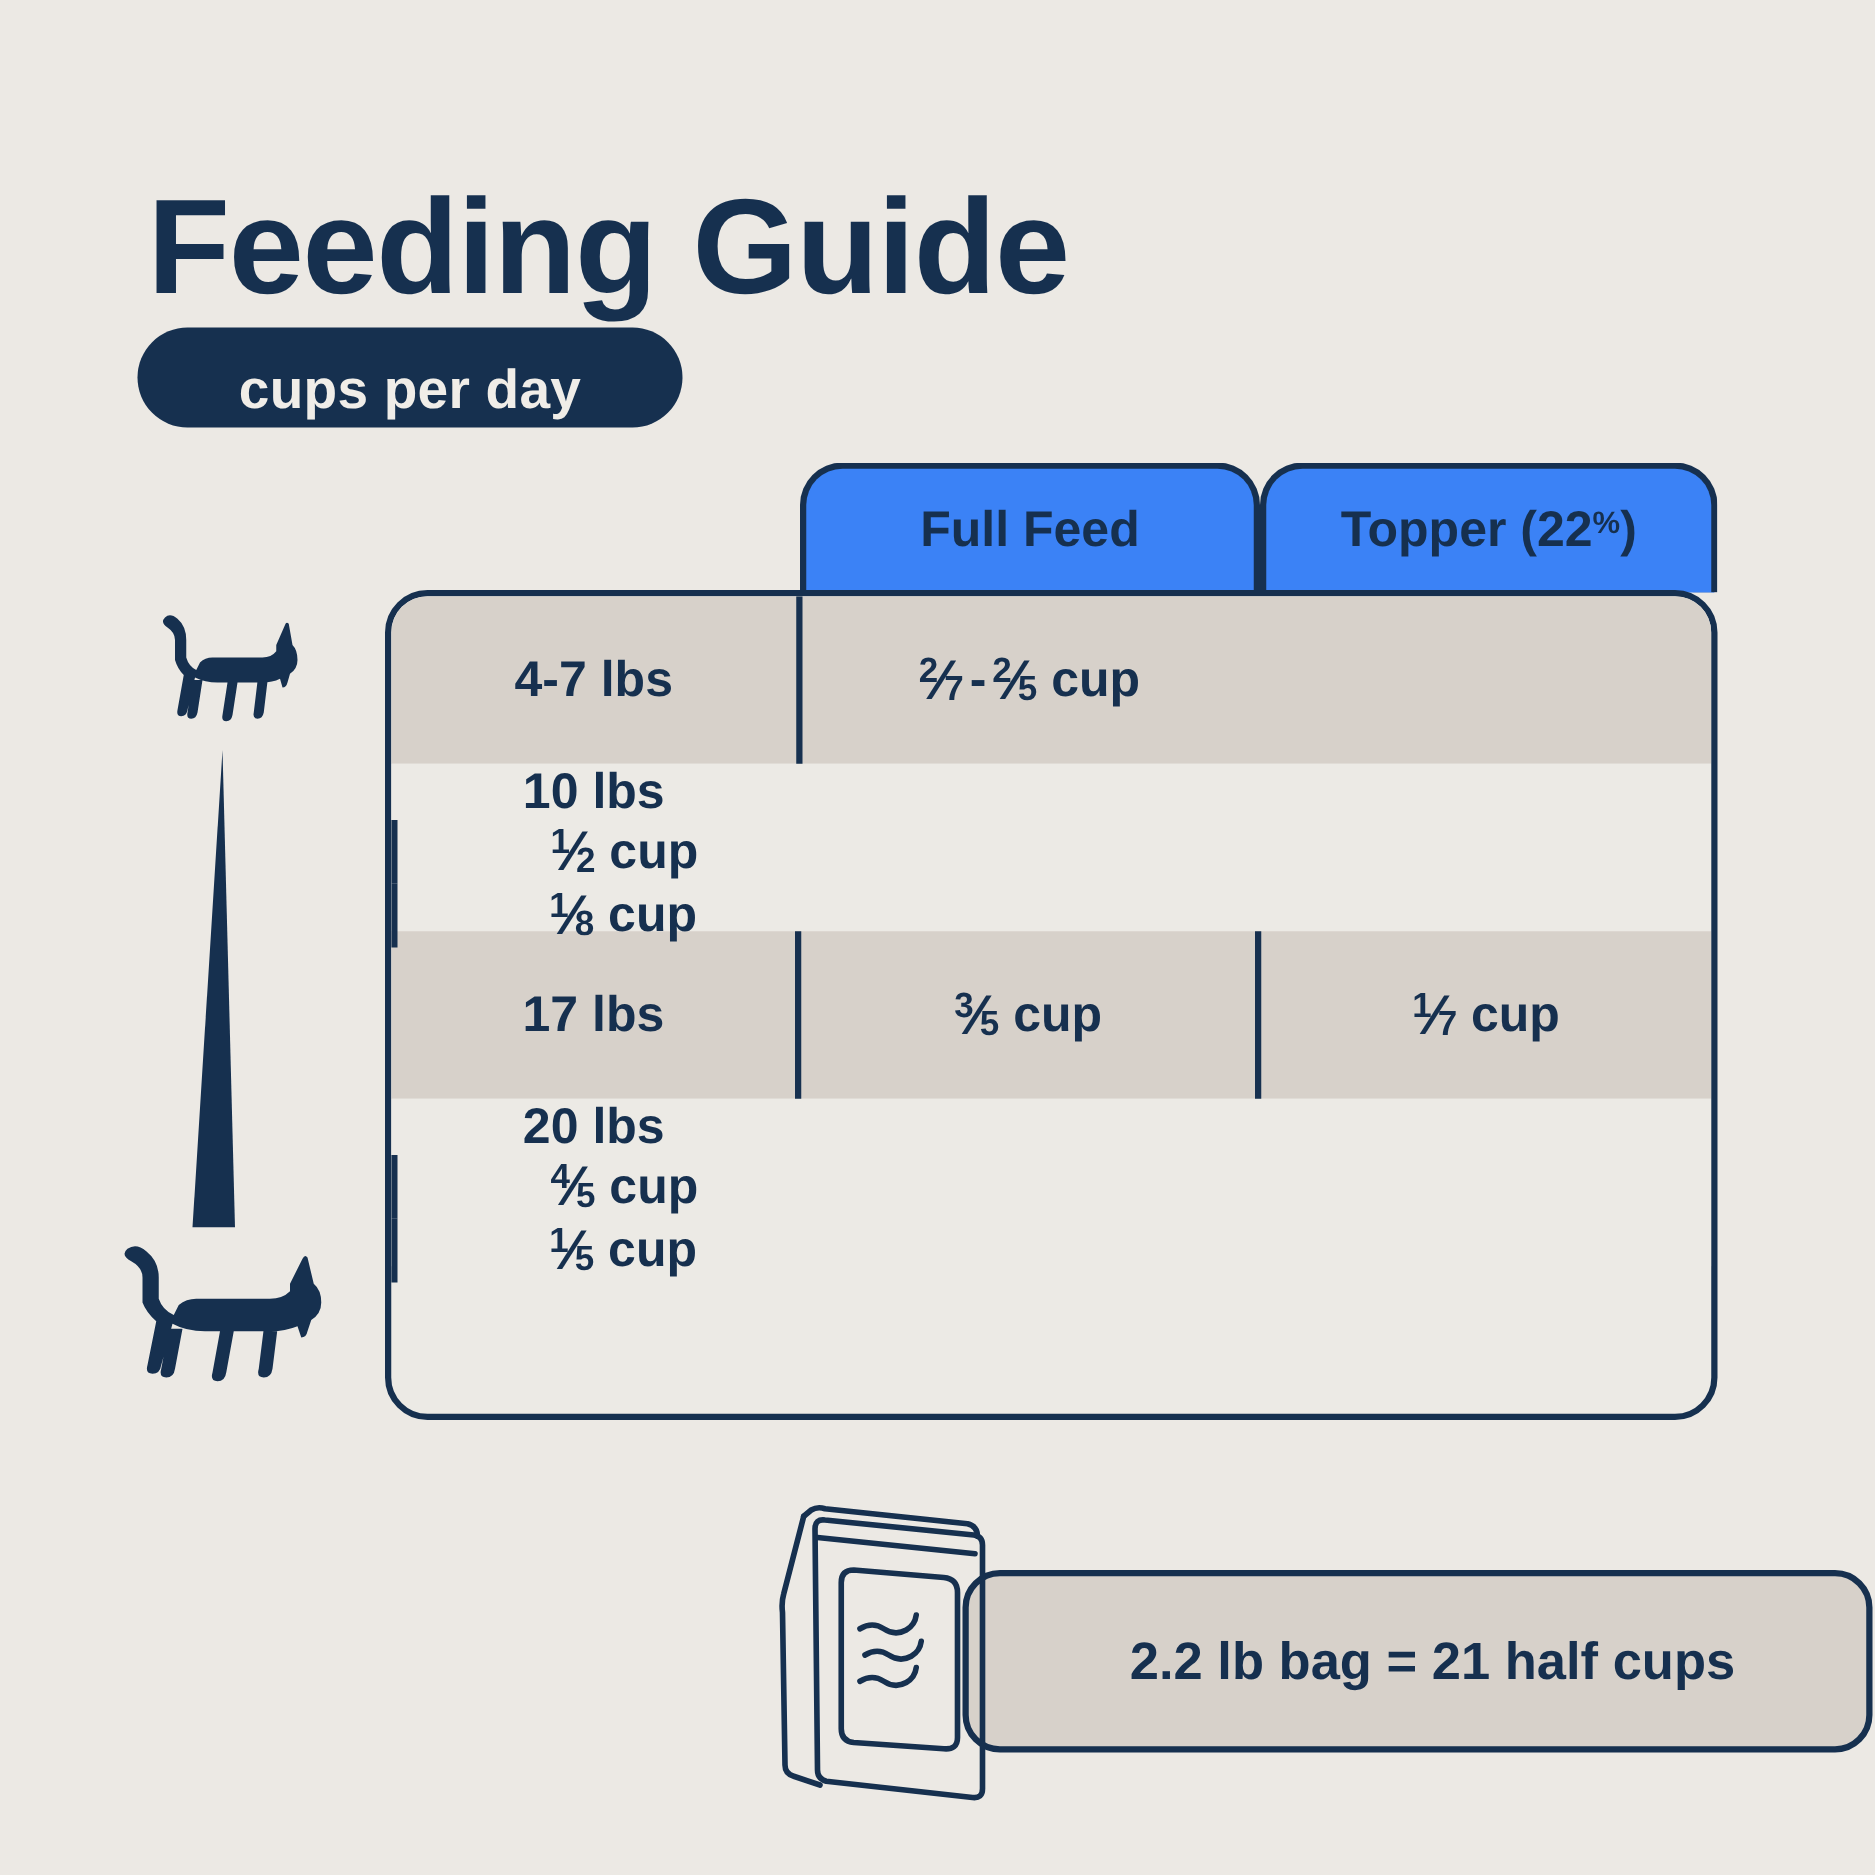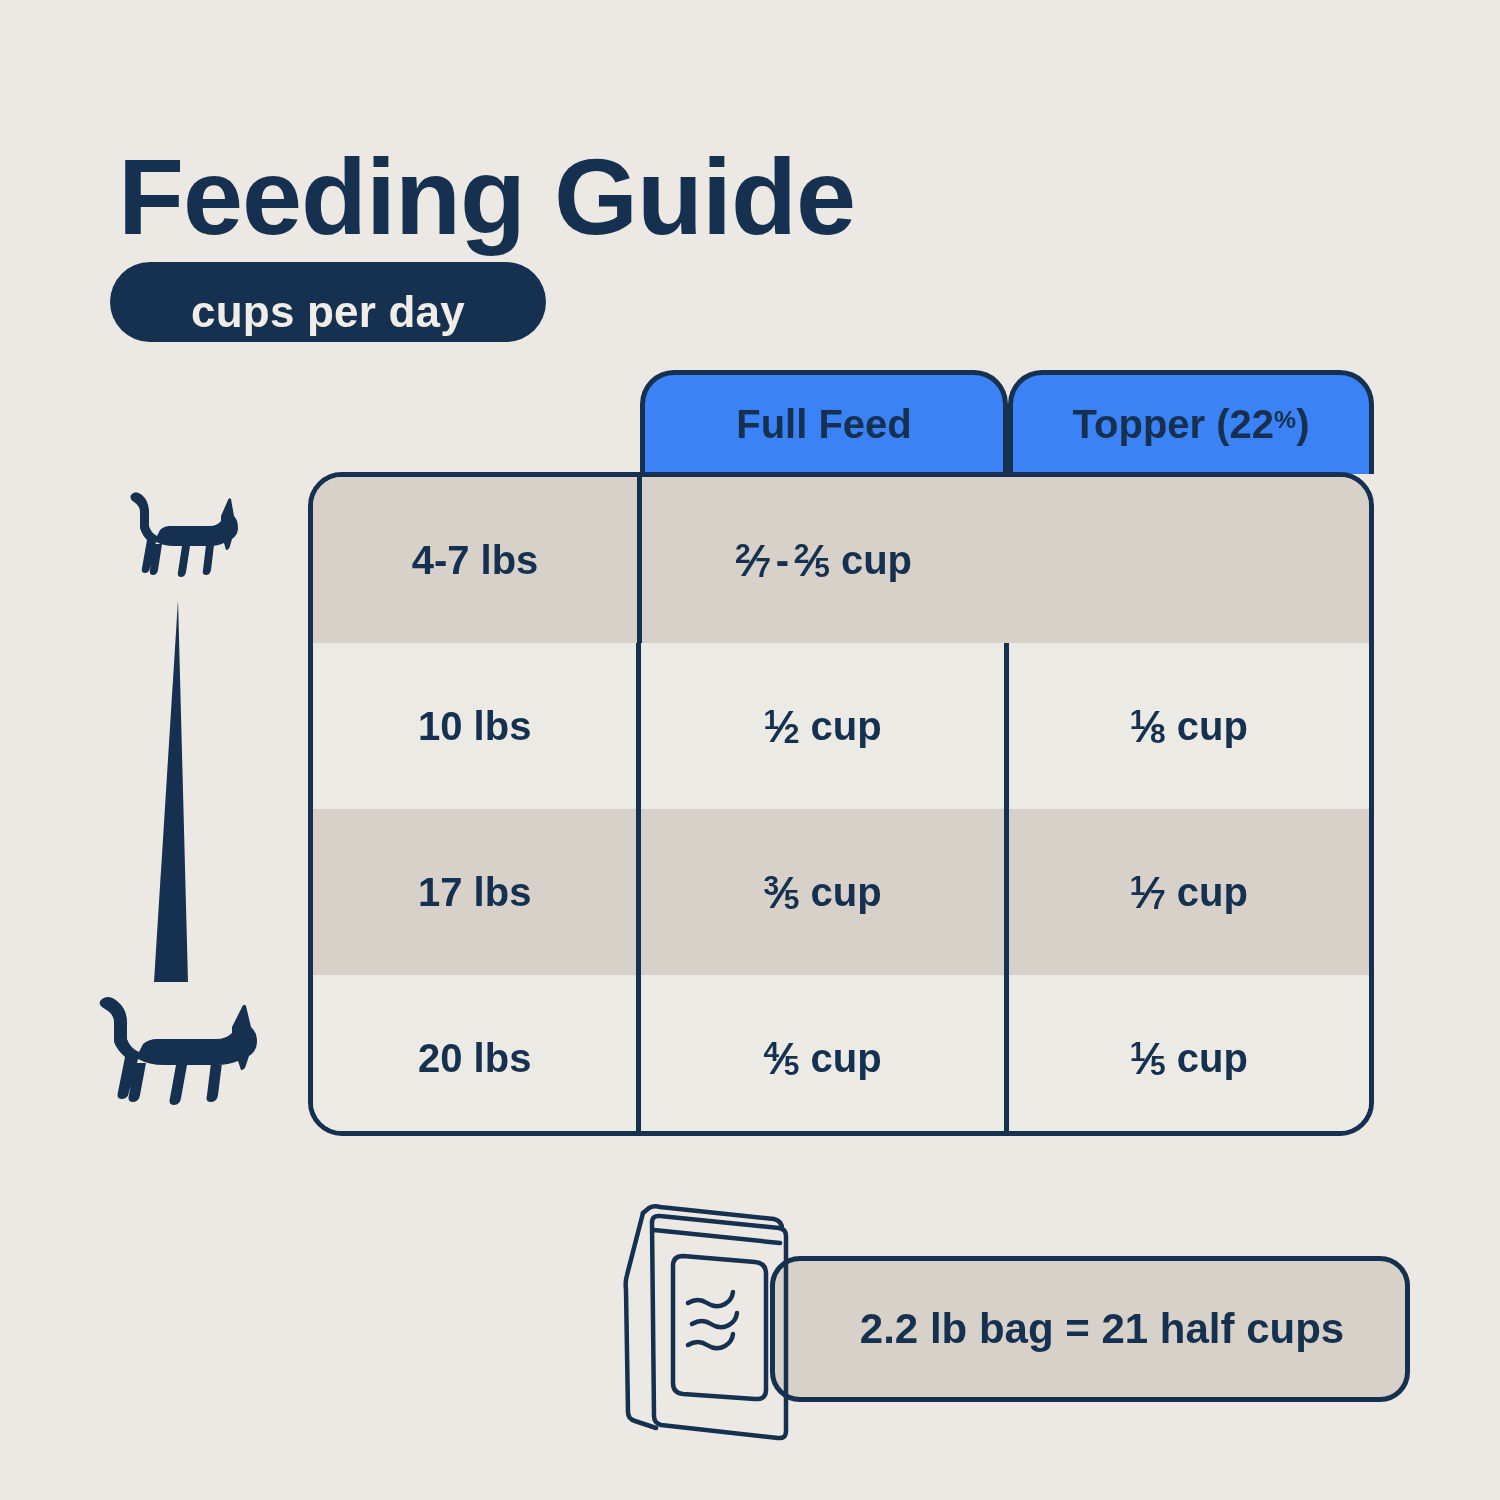--- a/index.html
+++ b/index.html
@@ -119,26 +119,26 @@
     width: 1066px;
     height: 664px;
     border: 5px solid #16304f;
     border-radius: 34px;
     box-sizing: border-box;
     overflow: hidden;
     background: #eceae5;
   }
   .trow {
     display: flex;
-    height: 166px;
+    height: 134px;
     width: 100%;
     box-sizing: border-box;
   }
   .trow.alt { background: #d7d1ca; }
-  .trow.plain { background: #eceae5; }
+  .trow.plain { background: #eceae5; flex-direction: column; }
 
   .tcell {
     display: flex;
     align-items: center;
     justify-content: center;
     box-sizing: border-box;
     font-size: 40px;
     font-weight: 700;
     color: #16304f;
     white-space: nowrap;
@@ -163,21 +163,21 @@
     vertical-align: -0.05em;
     line-height: 0;
   }
   .dash { margin: 0 0.12em; }
 
   
   #banner {
     position: absolute;
     left: 770px;
     top: 1256px;
-    width: 640px;
+    width: 728px;
     height: 146px;
     background: #d7d1ca;
     border: 5px solid #16304f;
     border-radius: 30px;
     box-sizing: border-box;
     display: flex;
     align-items: center;
     justify-content: center;
   }
   #banner-text {

